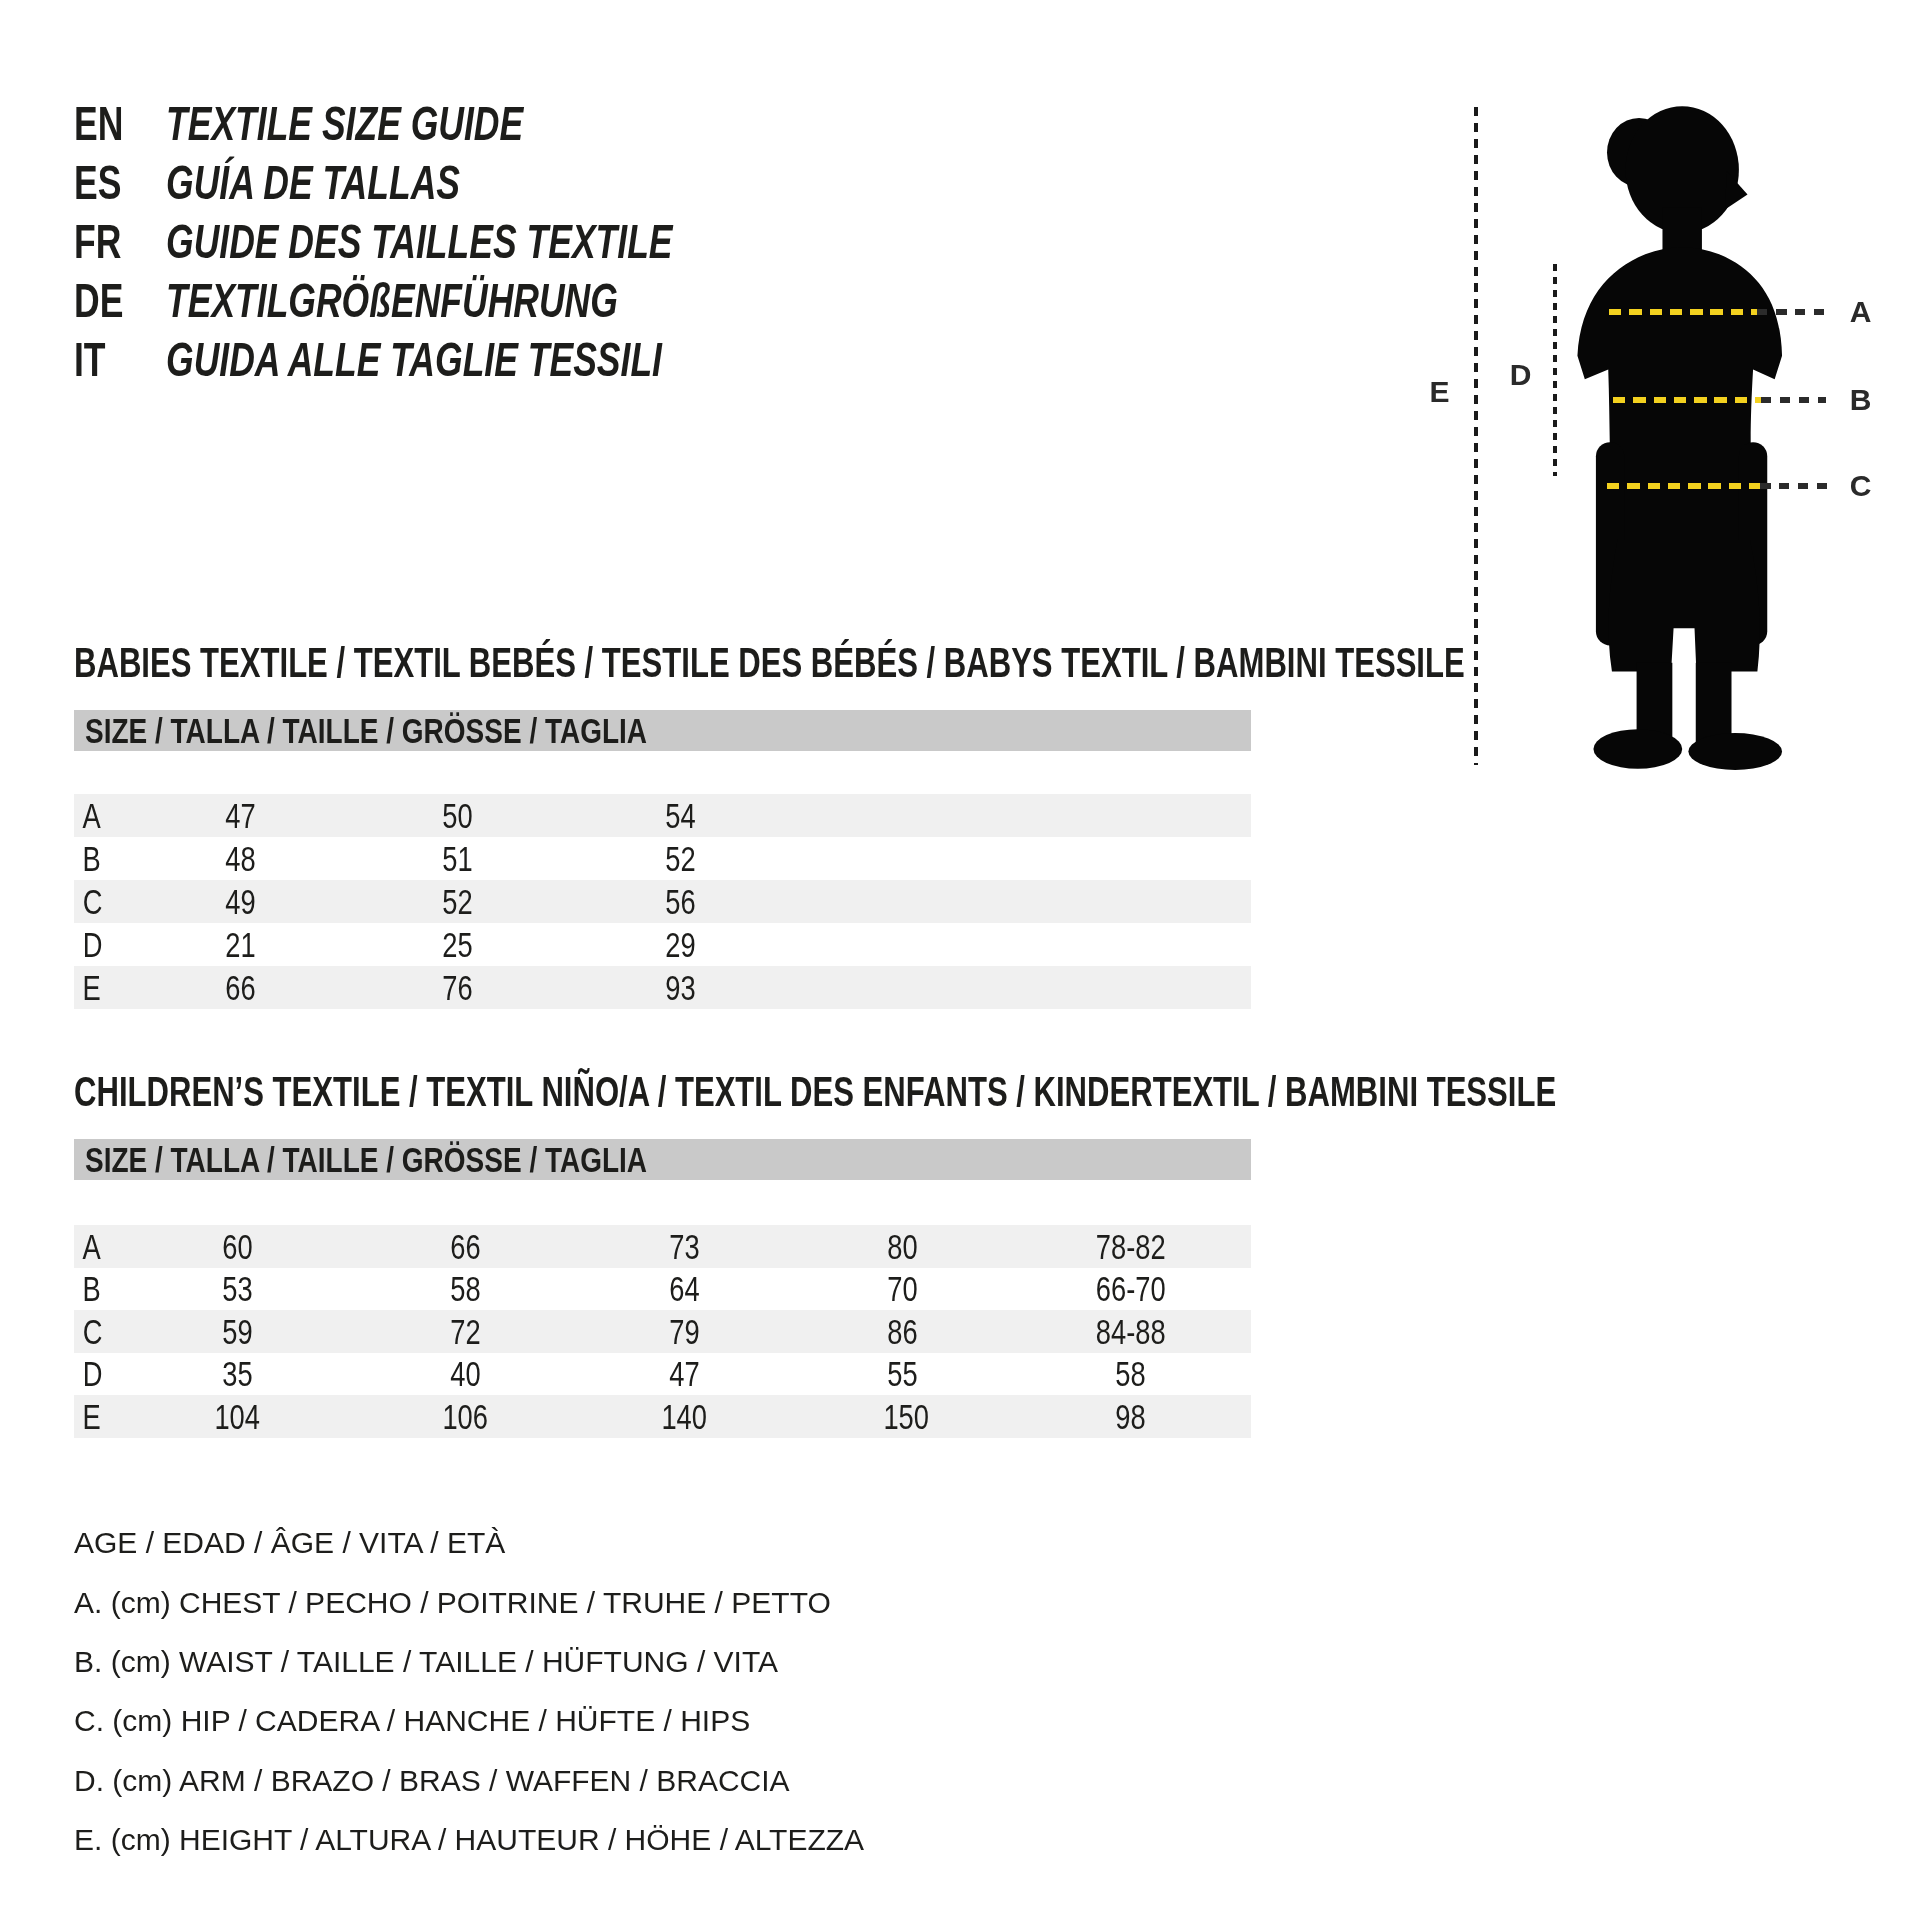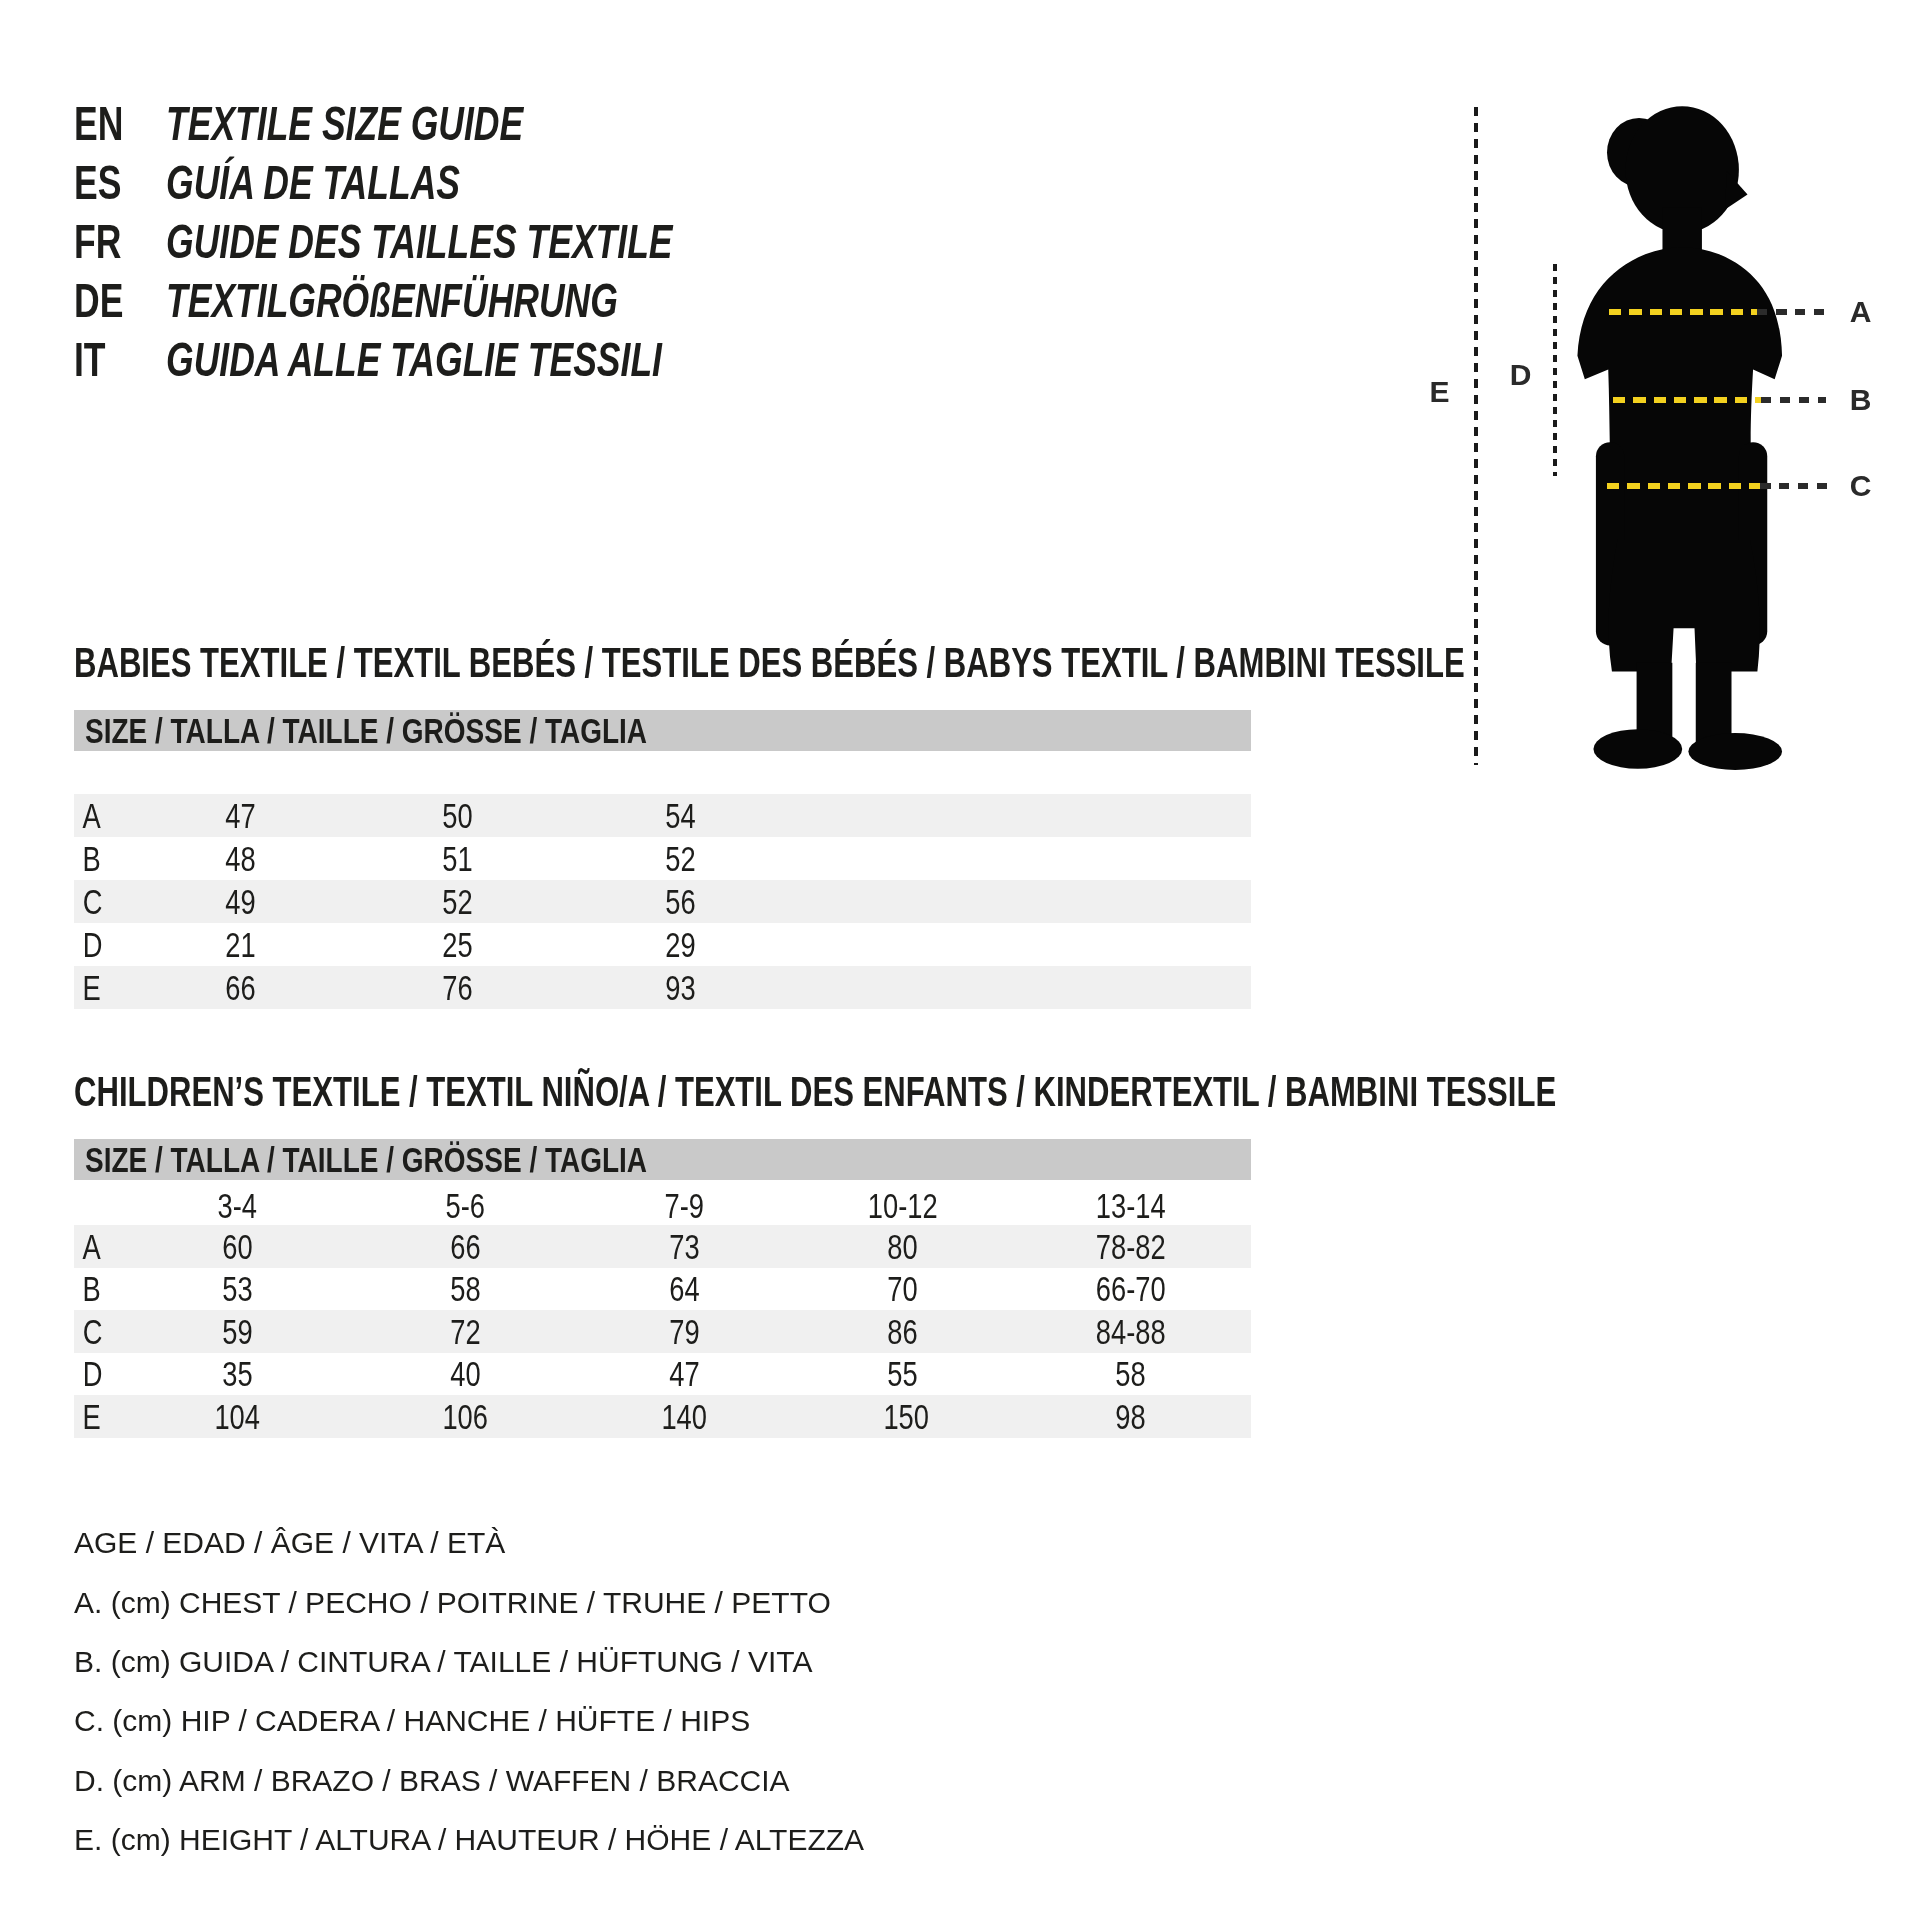--- a/index.html
+++ b/index.html
@@ -191,37 +191,20 @@
   </div>
 
   <div class="sec-head" style="top:1070px">
     <span class="cond">CHILDREN’S TEXTILE / TEXTIL NIÑO/A / TEXTIL DES ENFANTS / KINDERTEXTIL / BAMBINI TESSILE</span>
   </div>
 
   <div class="tbl" style="top:1139px;height:302px">
     <div class="size-bar" style="top:0;height:41px">
       <span class="size-bar-text"><span class="cond" style="transform:scaleX(.8)">SIZE / TALLA / TAILLE / GRÖSSE / TAGLIA</span></span>
     </div>
-    <div class="trow" style="top:49px;height:35px">
-      <div class="cell" style="left:71px">
-          <span class="condc">3-4</span>
-        </div>
-      <div class="cell" style="left:299px">
-          <span class="condc">5-6</span>
-        </div>
-      <div class="cell" style="left:518px">
-          <span class="condc">7-9</span>
-        </div>
-      <div class="cell" style="left:736px">
-          <span class="condc">10-12</span>
-        </div>
-      <div class="cell" style="left:964px">
-          <span class="condc">13-14</span>
-        </div>
-    </div>
     <div class="trow stripe" style="top:86px;height:43px">
       <div class="rowlabel">
           <span class="condc">A</span>
         </div>
       <div class="cell" style="left:71px">
           <span class="condc">60</span>
         </div>
       <div class="cell" style="left:299px">
           <span class="condc">66</span>
         </div>
@@ -318,21 +301,21 @@
   </div>
 
   <div>
     <div class="legend-line" style="top:1524px">
         <span>AGE / EDAD / ÂGE / VITA / ETÀ</span>
       </div>
     <div class="legend-line" style="top:1584px">
         <span>A. (cm) CHEST / PECHO / POITRINE / TRUHE / PETTO</span>
       </div>
     <div class="legend-line" style="top:1643px">
-        <span>B. (cm) GUIDA / CINTURA / TAILLE / HÜFTUNG / VITA</span>
+        <span>B. (cm) WAIST / TAILLE / TAILLE / HÜFTUNG / VITA</span>
       </div>
     <div class="legend-line" style="top:1702px">
         <span>C. (cm) HIP / CADERA / HANCHE / HÜFTE / HIPS</span>
       </div>
     <div class="legend-line" style="top:1762px">
         <span>D. (cm) ARM / BRAZO / BRAS / WAFFEN / BRACCIA</span>
       </div>
     <div class="legend-line" style="top:1821px">
         <span>E. (cm) HEIGHT / ALTURA / HAUTEUR / HÖHE / ALTEZZA</span>
       </div>

